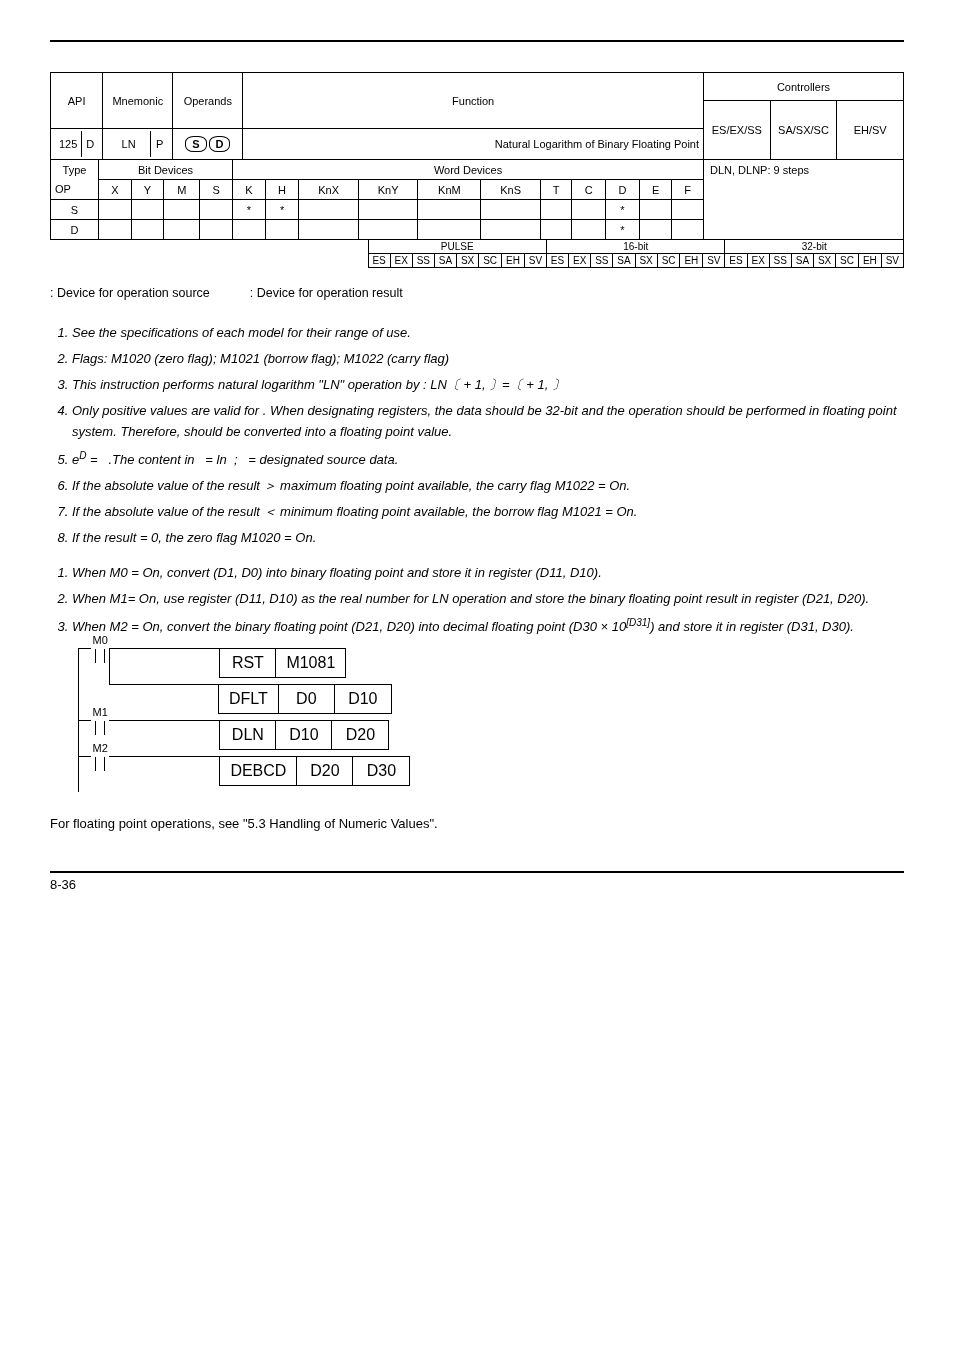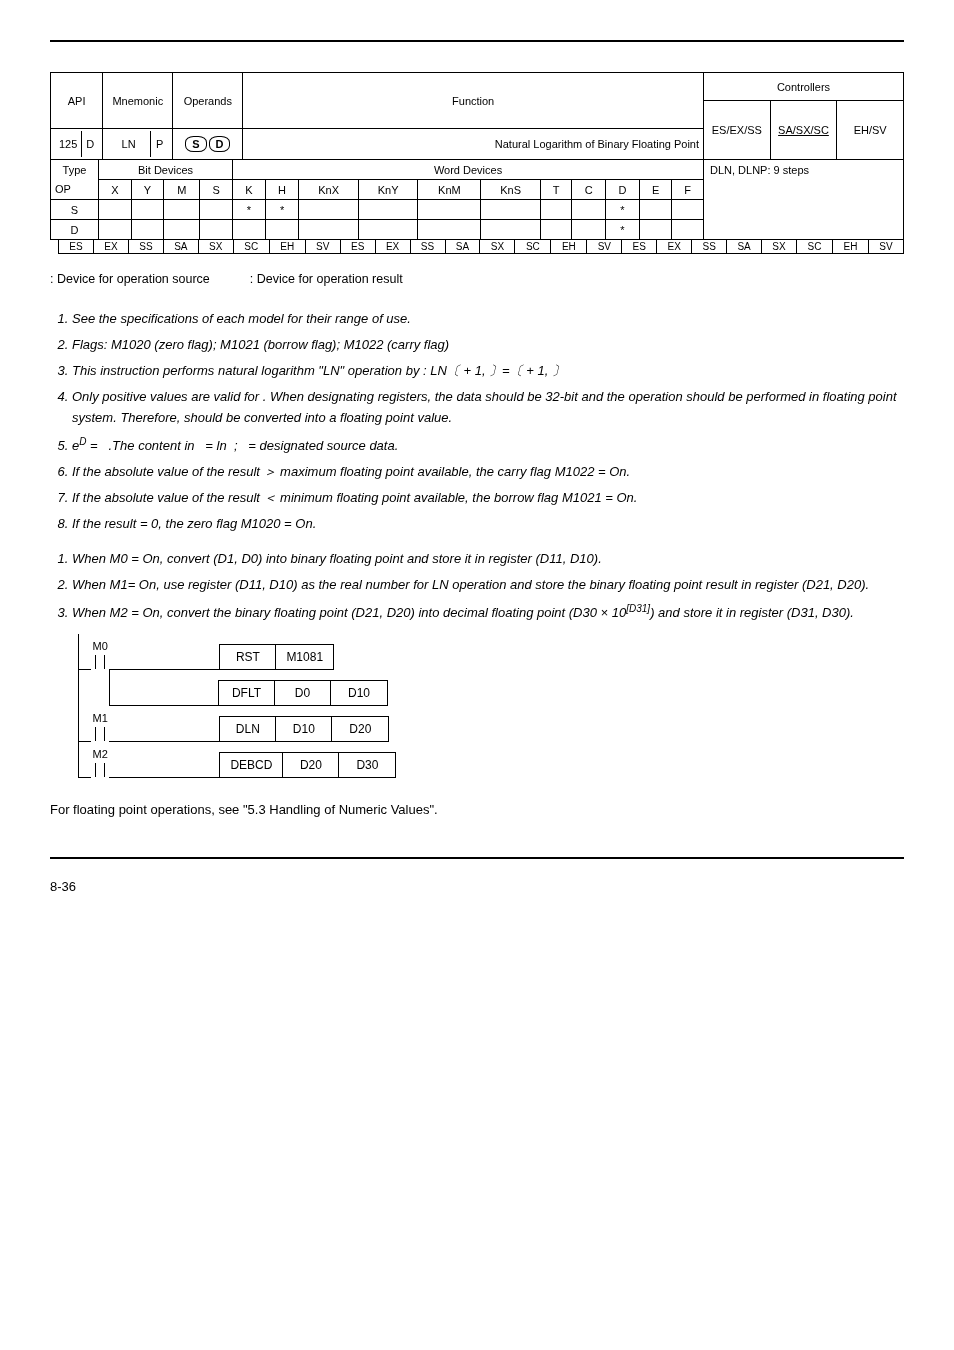--- a/index.html
+++ b/index.html
@@ -65,21 +65,21 @@
   }
   ol.num > li {
     padding: 3px 0;
     font-size: 13px;
     line-height: 1.55;
   }
   .sup { vertical-align: super; font-size: 10px; }
   
   
   .ladder { margin: 8px 0 0 28px; }
-  .rung { display: flex; align-items: flex-end; height: 36px; }
+  .rung { display: flex; align-items: flex-start; height: 36px; }
   .wire { border-top: 1.2px solid #000; display: inline-block; }
   .contact {
     display: inline-flex;
     align-items: center;
     flex-direction: column;
     position: relative;
   }
   .contact-lbl { font-size: 11px; position: absolute; top: -14px; left: 50%; transform: translateX(-50%); white-space: nowrap; }
   .contact-sym {
     display: inline-flex;
@@ -92,56 +92,56 @@
     width: 1.2px; height: 14px; background: #000;
     margin: 0 4px;
   }
   .insbox {
     display: inline-flex;
     border: 1.5px solid #000;
   }
   .insbox span {
     border-right: 1.5px solid #000;
     padding: 5px 10px;
-    font-size: 12px;
+    font-size: 16px;
     min-width: 56px;
     text-align: center;
   }
   .insbox span:last-child { border-right: none; }
   .ladder-wrap { position: relative; border-left: 1.2px solid #000; padding-left: 0; width: 400px; }
   
   .remarks { margin: 24px 0; font-size: 13px; }
   .footer {
     display: flex;
     justify-content: space-between;
     align-items: flex-end;
     border-top: 2px solid #000;
     margin-top: 40px;
-    padding-top: 20px;
+    padding-top: 4px;
     font-size: 12px;
   }
   .pagelabel { font-size: 13px; }
 </style>
 </head>
 <body>
 
 <div class="hr-top"></div>
 
 <table class="api">
   <tbody>
       <tr class="api-h">
     <td rowspan="2" style="width:48px;">API</td>
     <td rowspan="2" style="width:70px;">Mnemonic</td>
     <td rowspan="2" style="width:70px;">Operands</td>
     <td rowspan="2">Function</td>
     <td colspan="3" style="width:200px;">Controllers</td>
   </tr>
   <tr class="api-h">
     <td rowspan="2" style="width:66px;">ES/EX/SS</td>
-    <td rowspan="2" style="width:66px;text-decoration:underline;">SA/SX/SC</td>
+    <td rowspan="2" style="width:66px;">SA/SX/SC</td>
     <td rowspan="2" style="width:66px;">EH/SV</td>
   </tr>
   <tr class="mnemonic">
     <td>
       <table style="border-collapse:collapse;width:100%;height:100%;">
         <tbody>
               <tr>
           <td style="border:none;border-right:1px solid #000;">125</td>
           <td style="border:none;width:18px;">D</td>
         </tr>
@@ -230,20 +230,26 @@
         <td></td>
     <td>*</td>
         <td></td>
     <td></td>
   </tr>
 </tbody>
   </table>
 
 <table class="modes">
   <tbody>
+      <tr>
+    <td style="width:318px;border:none;"></td>
+    <td colspan="8">PULSE</td>
+    <td colspan="8">16-bit</td>
+    <td colspan="8">32-bit</td>
+  </tr>
   <tr>
     <td style="border:none;"></td>
     <td>ES</td>
         <td>EX</td>
     <td>SS</td>
         <td>SA</td>
     <td>SX</td>
         <td>SC</td>
     <td>EH</td>
         <td>SV</td>

